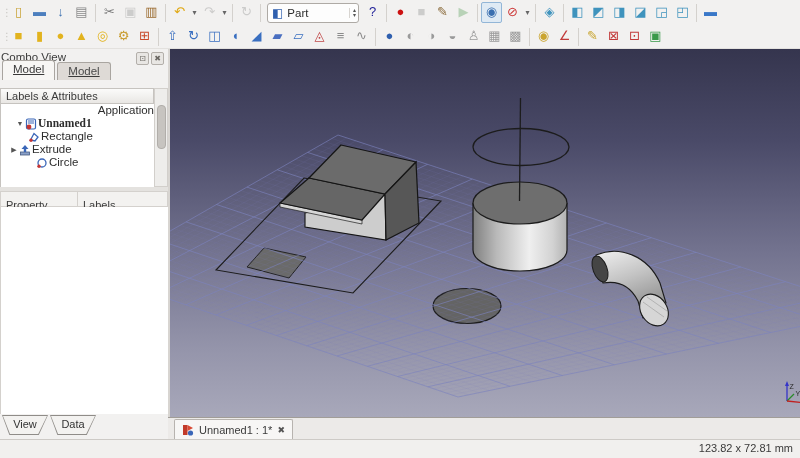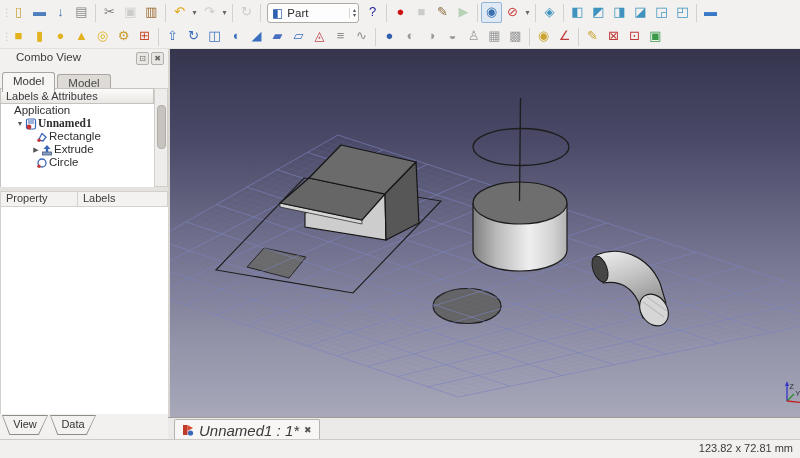--- a/index.html
+++ b/index.html
@@ -22,24 +22,24 @@
   .tbtn.boxed { border:1px solid #93b6d7; background:#dfeaf4; line-height:18px; }
   .dd { width:9px; font-size:8px; color:#666; text-align:center; }
   .workbench { height:20px; min-width:92px; background:#fdfdfd; border:1px solid #aeaaa5;
                border-radius:3px; display:flex; align-items:center; padding:0 2px 0 4px; margin:0 3px; }
   .workbench .wb-glyph { font-size:12px; margin-right:4px; }
   .workbench .wb-label { flex:1; font-size:11.5px; color:#2d2d2d; }
   .workbench .spin { display:flex; flex-direction:column; font-size:6px; color:#555; line-height:5px;
                      border-left:1px solid #d8d5d1; padding-left:3px; margin-left:3px; }
   
   #combo-title { position:absolute; left:0; top:51px; width:168px; height:16px; font-size:11.5px;
-                 color:#3c3c3c; padding-left:16px; }
+                 color:#3c3c3c; padding-left:1px; }
   .win-btn { position:absolute; top:52px; width:13px; height:13px; border:1px solid #b3afaa;
              background:#e8e6e3; border-radius:2px; font-size:8px; line-height:11px; text-align:center; color:#6b6863; }
-  #panel-tabs { position:absolute; left:2px; top:72px; height:20px; display:flex; }
+  #panel-tabs { position:absolute; left:2px; top:60px; height:20px; display:flex;text-decoration:underline; }
   .ptab { font-size:11.5px; padding:2px 10px 0 10px; border:1px solid #a9a5a0; border-bottom:none;
           border-radius:3px 3px 0 0; margin-right:2px; height:20px; }
   .ptab.active { background:#f7f6f4; position:relative; z-index:2; }
   .ptab.inactive { background:#dedad6; height:18px; margin-top:2px; color:#4a4a4a; }
   #attr-header { position:absolute; left:0; top:88px; width:154px; height:16px;
                  background:linear-gradient(#fbfbfa,#e9e7e4); border:1px solid #c6c3bf;
                  font-size:11px; padding:1px 0 0 5px; color:#3a3a3a; }
   #tree-area { position:absolute; left:0; top:104px; width:154px; height:83px; background:#fff;
                border-left:1px solid #c6c3bf; overflow:hidden; }
   #tree-scroll { position:absolute; left:154px; top:88px; width:14px; height:99px; background:#eeedeb;
@@ -47,39 +47,39 @@
   #tree-thumb { position:absolute; left:2px; top:16px; width:9px; height:44px; background:#c7c4c0;
                 border-radius:4px; border:1px solid #b1aeaa; }
   .trow { height:13px; line-height:13px; font-size:11.5px; white-space:nowrap; display:flex; align-items:center; }
   .trow .exp { width:10px; font-size:7px; color:#555; text-align:center; }
   .trow .ticon { width:13px; height:12px; display:inline-flex; align-items:center; }
   .trow .tlabel { color:#2d2d2d; }
   .trow .tlabel.bold { font-weight:bold;font-family:Liberation Serif, serif; }
   #splitter-h { position:absolute; left:0; top:187px; width:168px; height:4px; background:#e4e2df; }
   #prop-header { position:absolute; left:0; top:191px; width:168px; height:16px; display:flex; }
   .pcell { font-size:11px; color:#3b3b3b; background:#f3f2f0; border:1px solid #d4d1cd;
-           padding:0 0 0 5px; height:16px; }
+           padding:7px 0 0 5px; height:16px; }
   #prop-body { position:absolute; left:0; top:207px; width:168px; height:207px; background:#fff;
                border-left:1px solid #d4d1cd; }
   .btab-wrap { position:absolute; top:415px; height:20px; }
   .btab-outer { position:absolute; inset:0; background:#8f8c88;
                 clip-path:polygon(0 0,100% 0,80% 100%,16% 100%); }
   .btab-inner { position:absolute; inset:1px; background:#f3f2f0;
                 clip-path:polygon(0 0,100% 0,80% 100%,16% 100%);
                 font-size:11px; text-align:center; padding-top:2px; color:#333; }
   #panel-vsplit { position:absolute; left:168px; top:49px; width:2px; height:368px; background:#d8d5d1; }
   
   #viewport { position:absolute; left:170px; top:49px; width:630px; height:368px; }
   
   #tabbar { position:absolute; left:168px; top:417px; width:632px; height:22px; background:#eceae8;
             border-top:1px solid #a19d98; }
   #doc-tab { position:absolute; left:6px; top:1px; height:21px; background:#f7f6f5;
              border:1px solid #b7b3af; border-bottom:none; border-radius:2px 2px 0 0;
              display:flex; align-items:center; padding:0 7px; gap:5px; }
-  #doc-tab .dt-label { font-size:15px; color:#3a3a3a;font-style:italic; }
+  #doc-tab .dt-label { font-size:11px; color:#3a3a3a; }
   #doc-tab .dt-close { font-size:9px; color:#555; font-weight:bold; }
   
   #statusbar { position:absolute; left:0; top:439px; width:800px; height:19px; background:#f1f0ee;
                border-top:1px solid #cdcac6; }
   #status-dims { position:absolute; right:7px; top:2px; font-size:11px; color:#3a3a3a; }
 </style>
 </head>
 <body>
 
 <div id="window">
@@ -171,46 +171,46 @@
   <div class="win-btn" style="left:136px">⊡</div>
   <div class="win-btn" style="left:151px">✖</div>
 
   <div id="panel-tabs">
     <div class="ptab active">Model</div>
     <div class="ptab inactive">Model</div>
   </div>
 
   <div id="attr-header">Labels &amp; Attributes</div>
   <div id="tree-area">
-      <div class="trow" style="padding-left: 3px;">
+      <div class="trow" style="padding-left: 3px; justify-content: flex-end;">
         <span class="exp"></span>
         <span class="tlabel">Application</span>
       </div>
       <div class="trow" style="padding-left: 14px;">
         <span class="exp">▼</span>
         <span class="ticon">
           <svg width="12" height="12">
             <rect x="1.5" y="1" width="9" height="10" rx="1.5" fill="#fff" stroke="#3a66b8" stroke-width="1.2"></rect>
             <path d="M3,3 h6 M3,5 h6" stroke="#3a66b8" stroke-width="1"></path>
             <circle cx="4" cy="9" r="2.4" fill="#c43535"></circle>
           </svg>
         </span>
         <span class="tlabel bold">Unnamed1</span>
       </div>
-      <div class="trow" style="padding-left: 25px;">
+      <div class="trow" style="padding-left: 17px;">
         <span class="exp"></span>
         <span class="ticon">
           <svg width="12" height="12">
             <path d="M2.5,9 L6,2.5 L10,6 L7,10 Z" fill="none" stroke="#3a66b8" stroke-width="1.3"></path>
             <circle cx="3" cy="9.2" r="1.7" fill="#c43535"></circle>
           </svg>
         </span>
         <span class="tlabel">Rectangle</span>
       </div>
-      <div class="trow" style="padding-left: 30px;">
+      <div class="trow" style="padding-left: 8px;">
         <span class="exp">▶</span>
         <span class="ticon">
           <svg width="12" height="12">
             <rect x="1.5" y="8" width="9" height="3" fill="#8aa0c8" stroke="#44597e" stroke-width="0.8"></rect>
             <polygon points="6,1 9.5,5 2.5,5" fill="#3a66b8"></polygon>
             <rect x="4.8" y="4" width="2.4" height="4" fill="#3a66b8"></rect>
           </svg>
         </span>
         <span class="tlabel">Extrude</span>
       </div>

